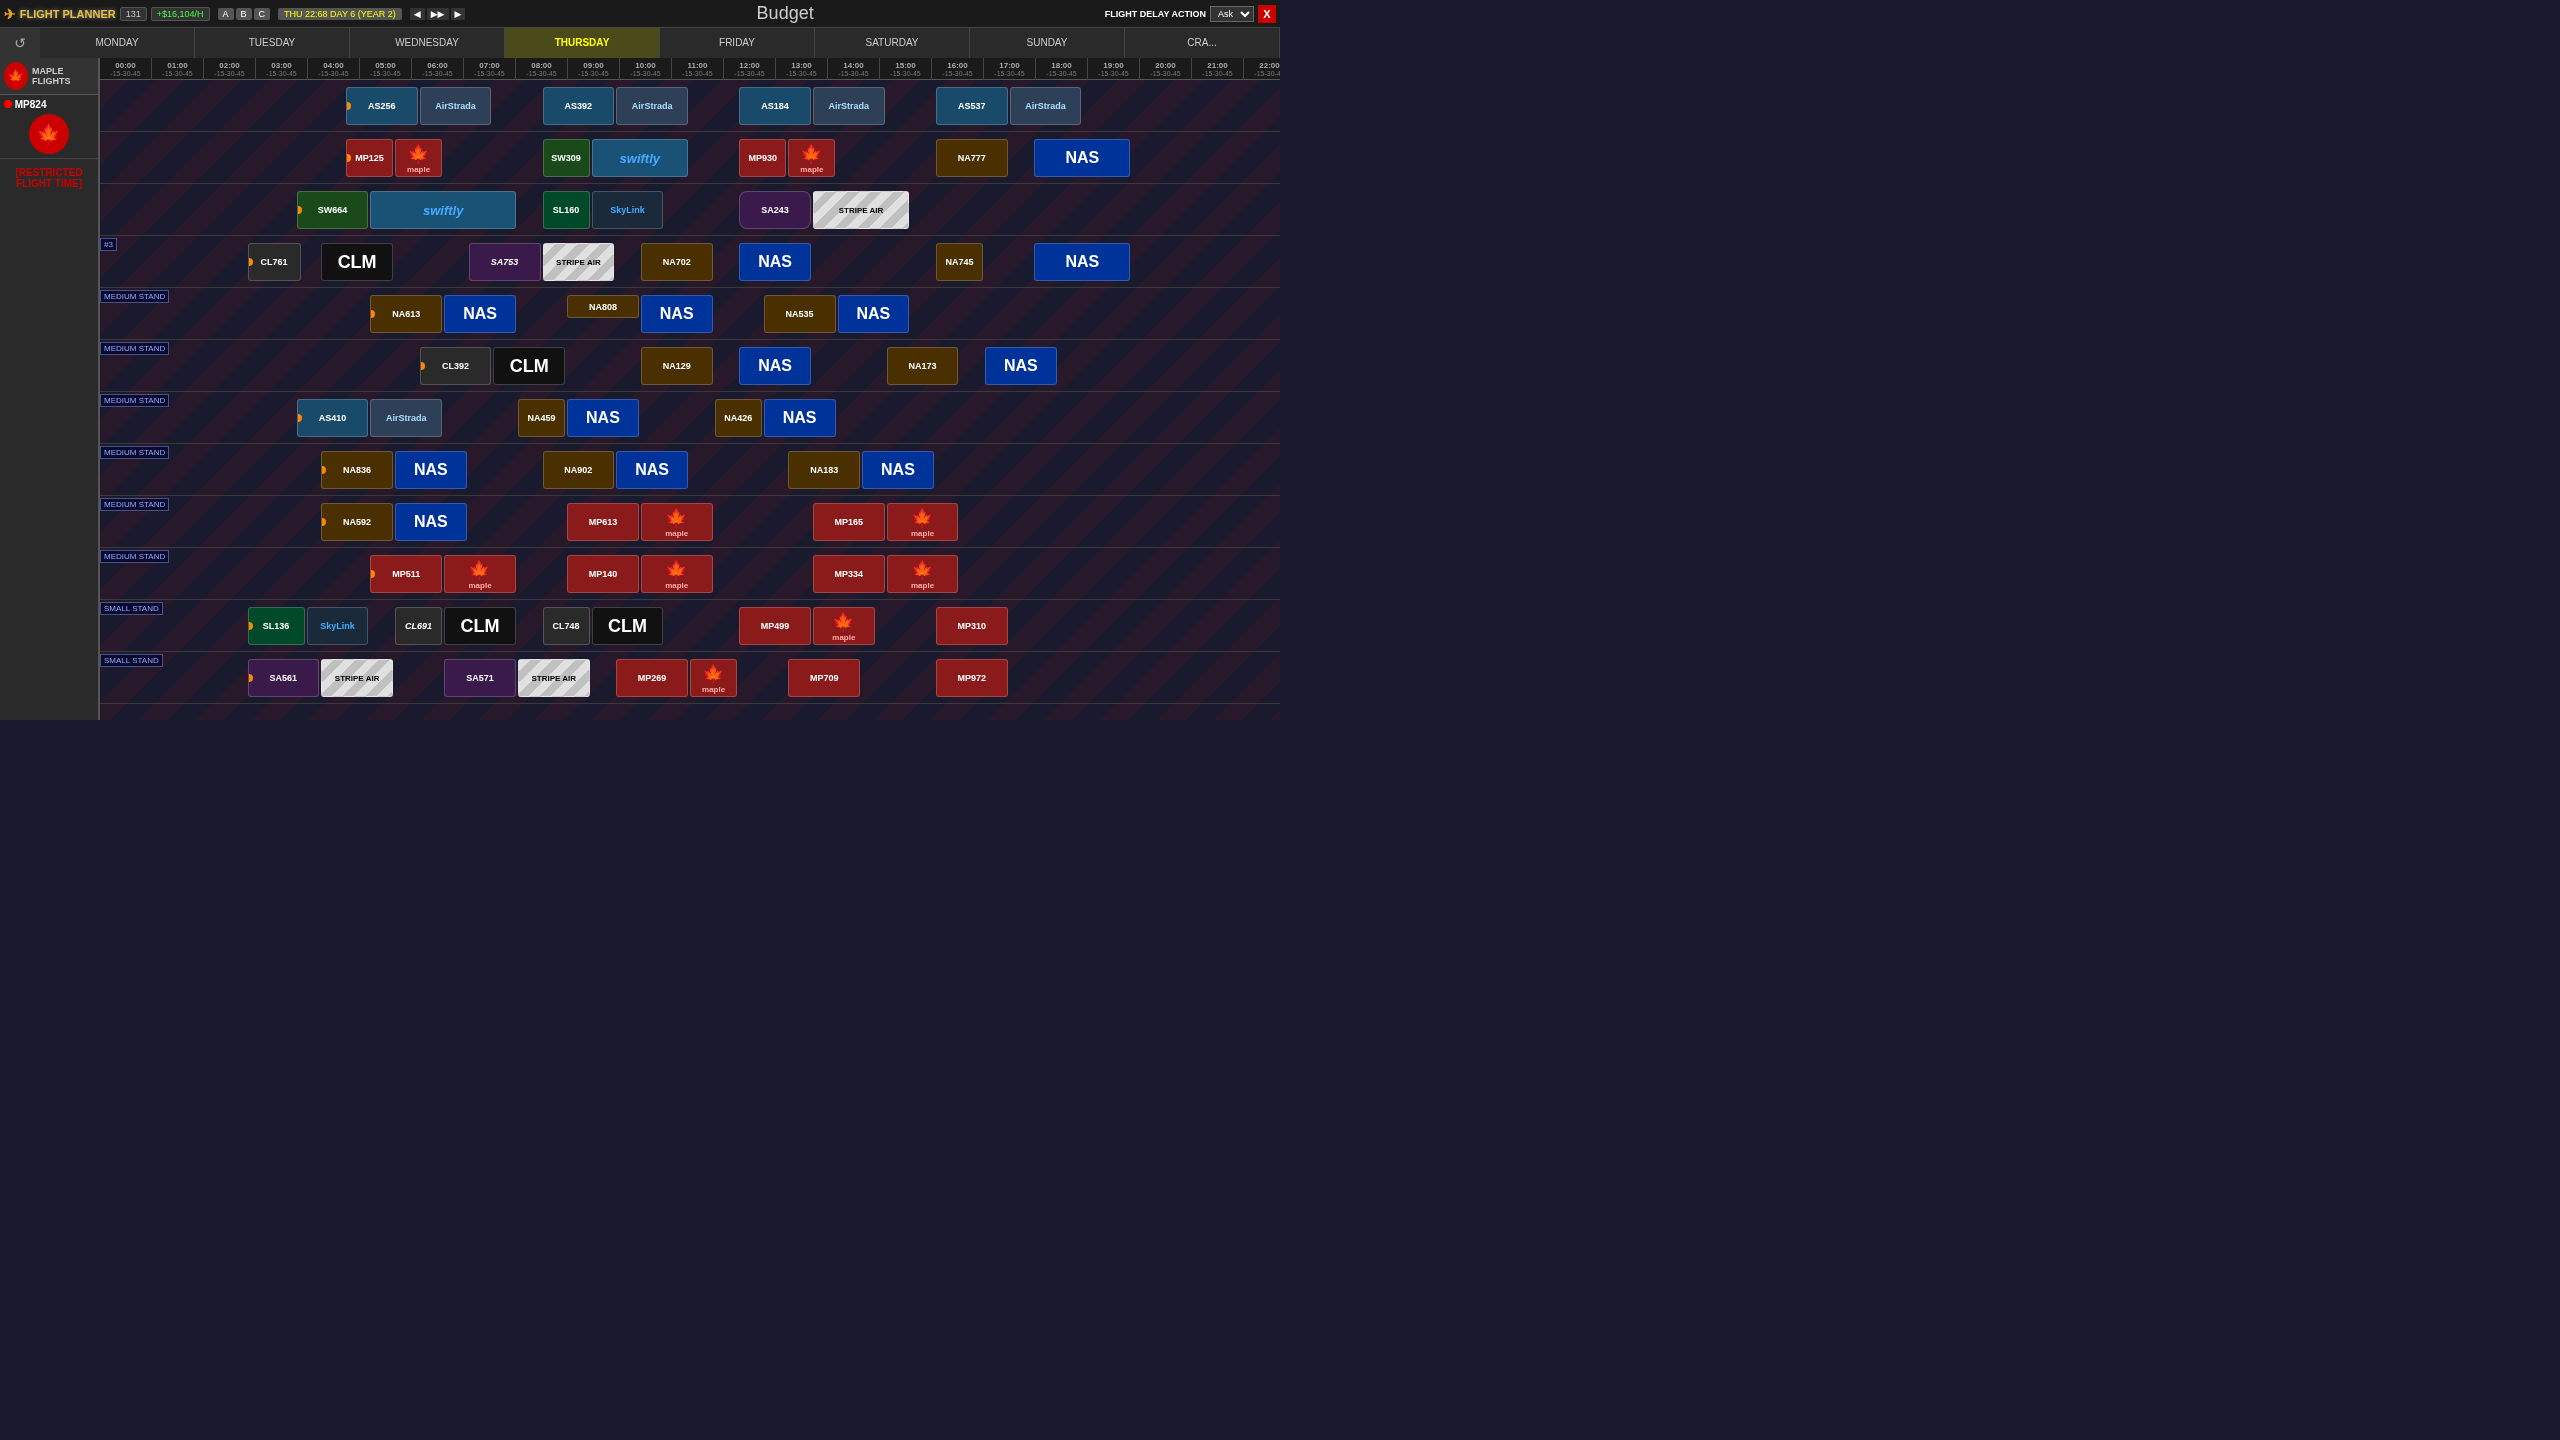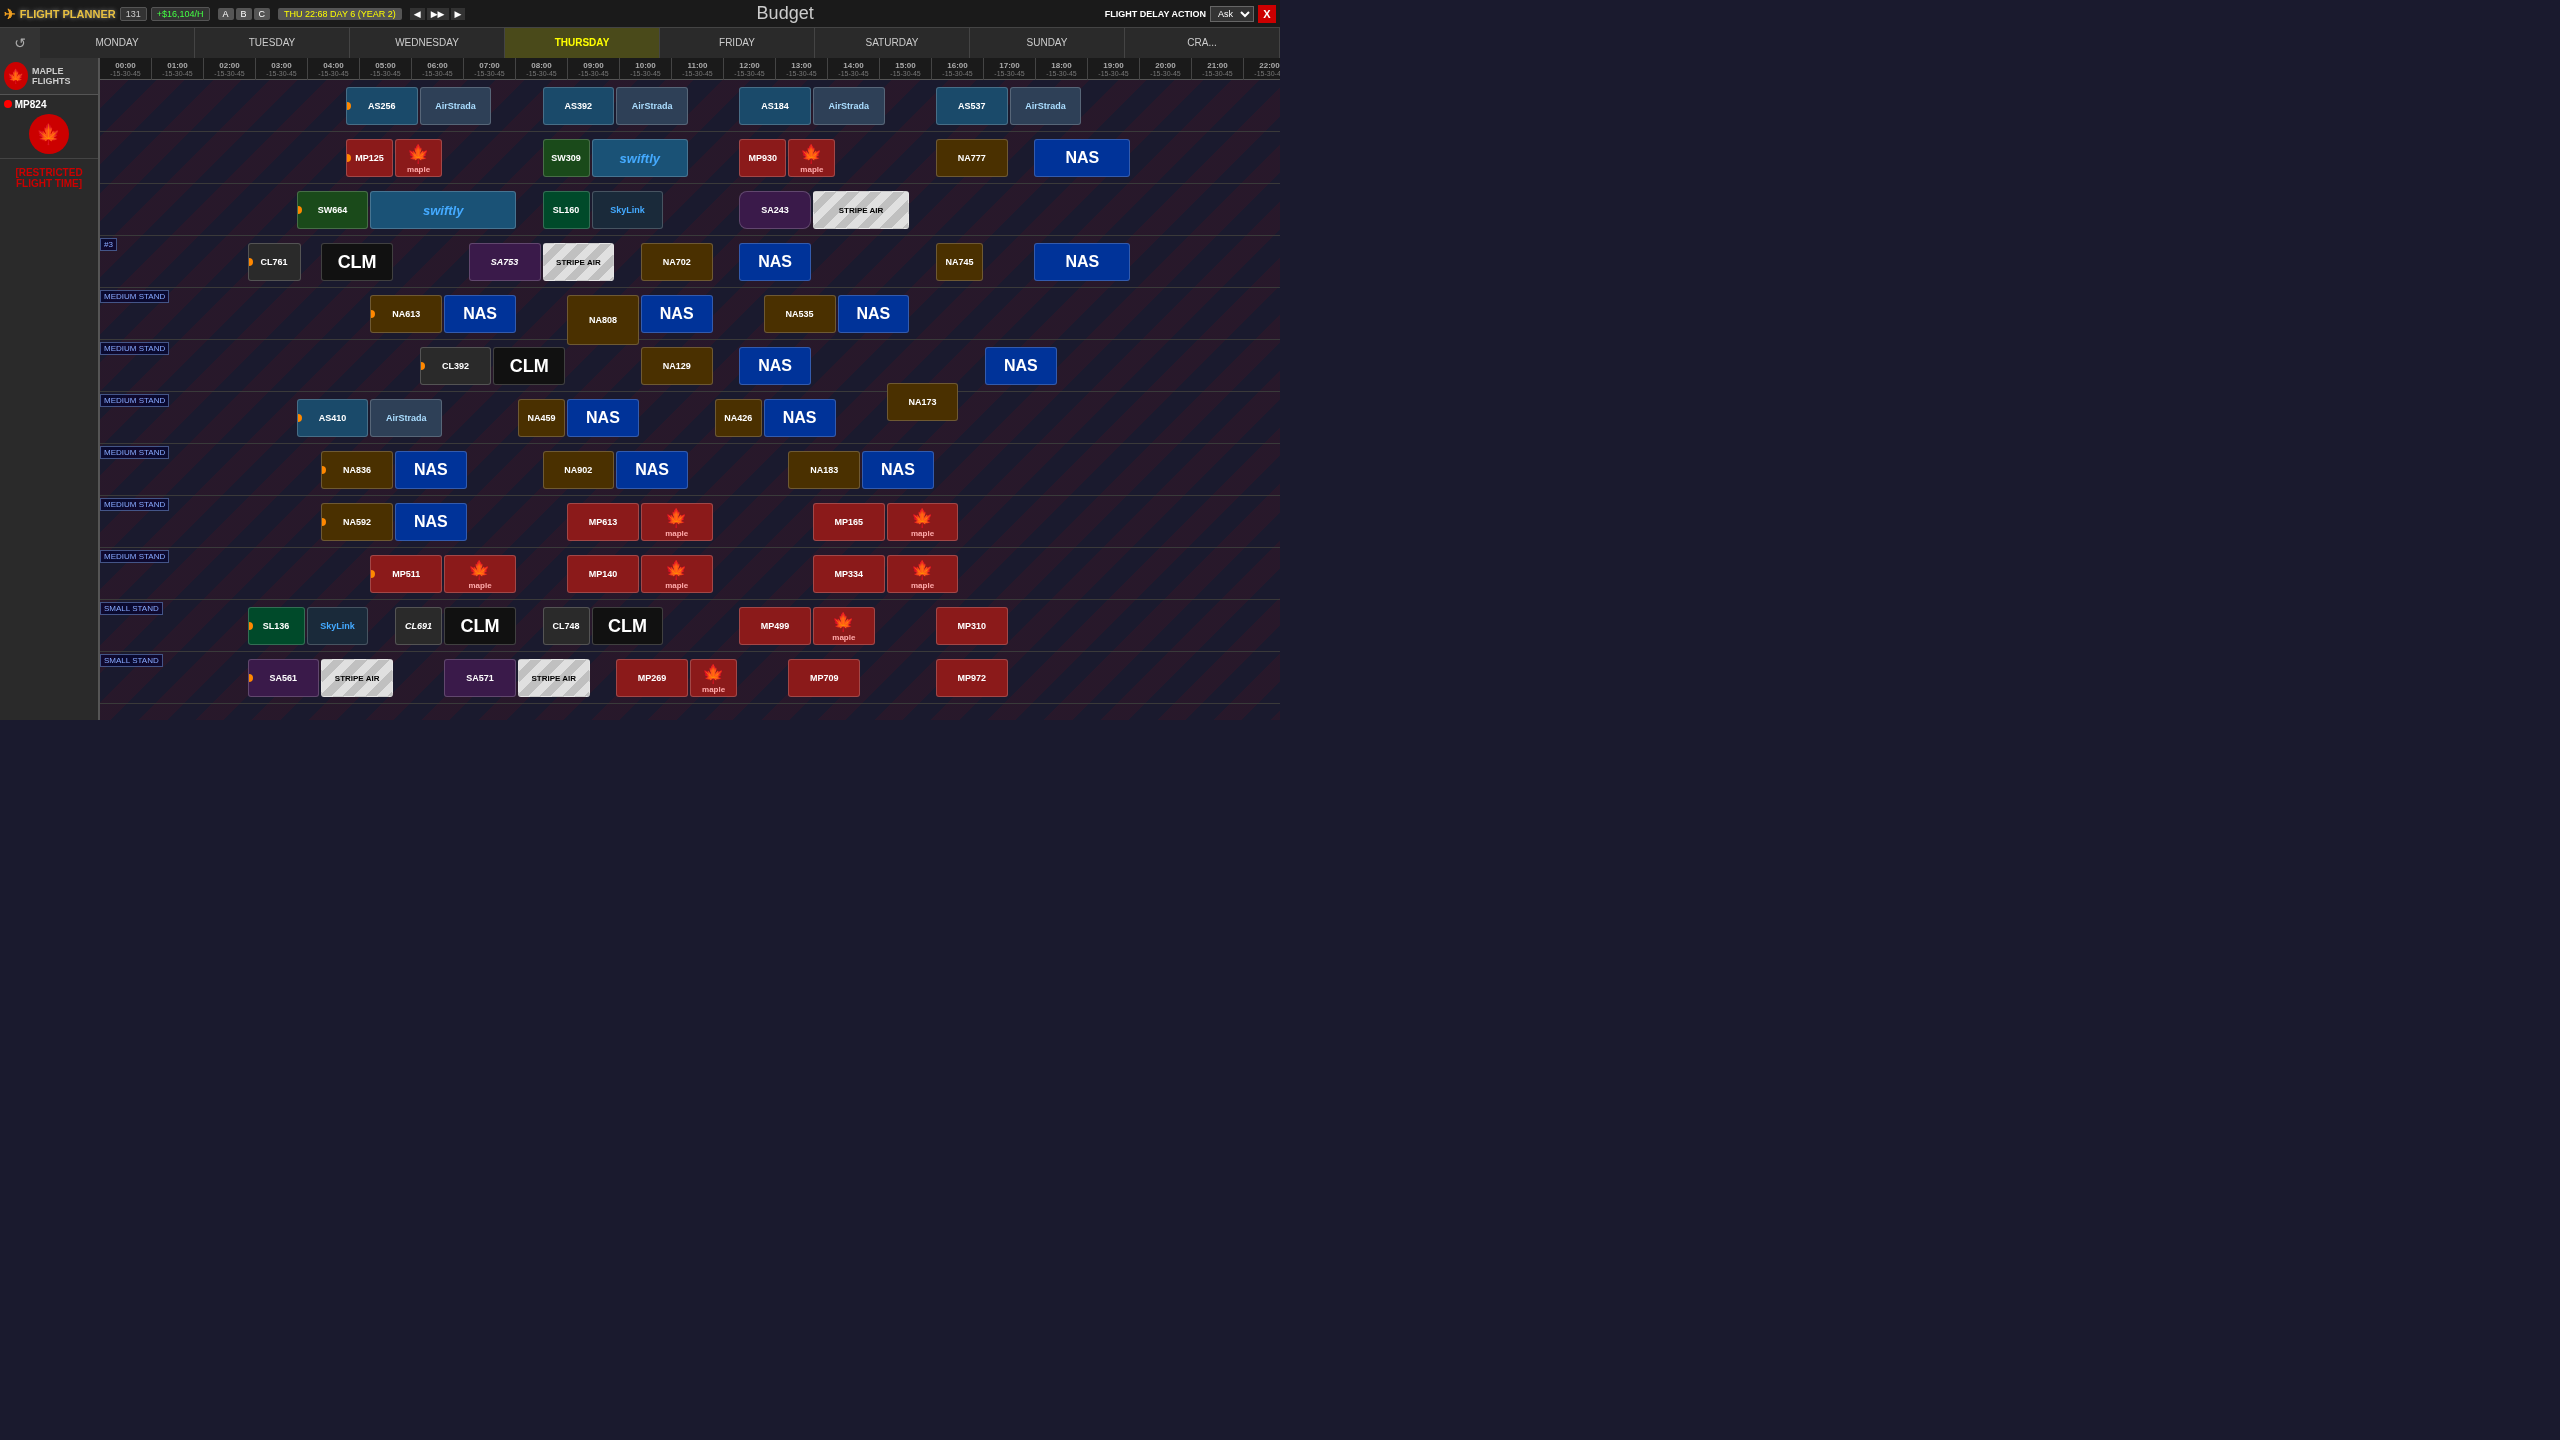--- a/index.html
+++ b/index.html
@@ -549,21 +549,21 @@
         </div>
         <div class="stand-row" style="height: 52px;">
           <div class="stand-label">MEDIUM STAND</div>
           <div class="flight-block" style="left: 270.417px; width: 71.75px; background: rgb(74, 48, 0); color: rgb(255, 255, 255); position: absolute; height: 38px; top: 7px; border-radius: 3px; display: flex; align-items: center; justify-content: center; flex-direction: column; overflow: hidden; border: 1px solid rgba(255, 255, 255, 0.2); cursor: pointer;">
             <span style="font-size:9px; font-weight:bold;">NA613</span>
             <div style="position: absolute; left: -4px; top: 50%; transform: translateY(-50%); width: 8px; height: 8px; background: rgb(255, 136, 0); border-radius: 50%;"></div>
           </div>
           <div class="flight-block" style="left: 344.167px; width: 71.75px; background: rgb(0, 51, 153); color: rgb(255, 255, 255); position: absolute; height: 38px; top: 7px; border-radius: 3px; display: flex; align-items: center; justify-content: center; flex-direction: column; overflow: hidden; border: 1px solid rgba(255, 255, 255, 0.2); cursor: pointer;">
             <span class="nas-big">NAS</span>
           </div>
-          <div class="flight-block" style="left: 467.083px; width: 71.75px; background: rgb(74, 48, 0); color: rgb(255, 255, 255); position: absolute; height: 50px; top: 7px; border-radius: 3px; display: flex; align-items: center; justify-content: center; flex-direction: column; overflow: hidden; border: 1px solid rgba(255, 255, 255, 0.2); cursor: pointer;">
+          <div class="flight-block" style="left: 467.083px; width: 71.75px; background: rgb(74, 48, 0); color: rgb(255, 255, 255); position: absolute; height: 23px; top: 7px; border-radius: 3px; display: flex; align-items: center; justify-content: center; flex-direction: column; overflow: hidden; border: 1px solid rgba(255, 255, 255, 0.2); cursor: pointer;">
             <span style="font-size:9px; font-weight:bold;">NA808</span>
           </div>
           <div class="flight-block" style="left: 540.833px; width: 71.75px; background: rgb(0, 51, 153); color: rgb(255, 255, 255); position: absolute; height: 38px; top: 7px; border-radius: 3px; display: flex; align-items: center; justify-content: center; flex-direction: column; overflow: hidden; border: 1px solid rgba(255, 255, 255, 0.2); cursor: pointer;">
             <span class="nas-big">NAS</span>
           </div>
           <div class="flight-block" style="left: 663.75px; width: 71.75px; background: rgb(74, 48, 0); color: rgb(255, 255, 255); position: absolute; height: 38px; top: 7px; border-radius: 3px; display: flex; align-items: center; justify-content: center; flex-direction: column; overflow: hidden; border: 1px solid rgba(255, 255, 255, 0.2); cursor: pointer;">
             <span style="font-size:9px; font-weight:bold;">NA535</span>
           </div>
           <div class="flight-block" style="left: 737.5px; width: 71.75px; background: rgb(0, 51, 153); color: rgb(255, 255, 255); position: absolute; height: 38px; top: 7px; border-radius: 3px; display: flex; align-items: center; justify-content: center; flex-direction: column; overflow: hidden; border: 1px solid rgba(255, 255, 255, 0.2); cursor: pointer;">
             <span class="nas-big">NAS</span>
@@ -577,21 +577,21 @@
           </div>
           <div class="flight-block" style="left: 393.333px; width: 71.75px; background: rgb(17, 17, 17); color: rgb(255, 255, 255); position: absolute; height: 38px; top: 7px; border-radius: 3px; display: flex; align-items: center; justify-content: center; flex-direction: column; overflow: hidden; border: 1px solid rgba(255, 255, 255, 0.2); cursor: pointer;">
             <span class="clm-big">CLM</span>
           </div>
           <div class="flight-block" style="left: 540.833px; width: 71.75px; background: rgb(74, 48, 0); color: rgb(255, 255, 255); position: absolute; height: 38px; top: 7px; border-radius: 3px; display: flex; align-items: center; justify-content: center; flex-direction: column; overflow: hidden; border: 1px solid rgba(255, 255, 255, 0.2); cursor: pointer;">
             <span style="font-size:9px; font-weight:bold;">NA129</span>
           </div>
           <div class="flight-block" style="left: 639.167px; width: 71.75px; background: rgb(0, 51, 153); color: rgb(255, 255, 255); position: absolute; height: 38px; top: 7px; border-radius: 3px; display: flex; align-items: center; justify-content: center; flex-direction: column; overflow: hidden; border: 1px solid rgba(255, 255, 255, 0.2); cursor: pointer;">
             <span class="nas-big">NAS</span>
           </div>
-          <div class="flight-block" style="left: 786.667px; width: 71.75px; background: rgb(74, 48, 0); color: rgb(255, 255, 255); position: absolute; height: 38px; top: 7px; border-radius: 3px; display: flex; align-items: center; justify-content: center; flex-direction: column; overflow: hidden; border: 1px solid rgba(255, 255, 255, 0.2); cursor: pointer; margin-top: 36px;">
+          <div class="flight-block" style="left: 786.667px; width: 71.75px; background: rgb(74, 48, 0); color: rgb(255, 255, 255); position: absolute; height: 38px; top: 7px; border-radius: 3px; display: flex; align-items: center; justify-content: center; flex-direction: column; overflow: hidden; border: 1px solid rgba(255, 255, 255, 0.2); cursor: pointer;">
             <span style="font-size:9px; font-weight:bold;">NA173</span>
           </div>
           <div class="flight-block" style="left: 885px; width: 71.75px; background: rgb(0, 51, 153); color: rgb(255, 255, 255); position: absolute; height: 38px; top: 7px; border-radius: 3px; display: flex; align-items: center; justify-content: center; flex-direction: column; overflow: hidden; border: 1px solid rgba(255, 255, 255, 0.2); cursor: pointer;">
             <span class="nas-big">NAS</span>
           </div>
         </div>
         <div class="stand-row" style="height: 52px;">
           <div class="stand-label">MEDIUM STAND</div>
           <div class="flight-block" style="left: 196.667px; width: 71.75px; background: rgb(26, 74, 106); color: rgb(255, 255, 255); position: absolute; height: 38px; top: 7px; border-radius: 3px; display: flex; align-items: center; justify-content: center; flex-direction: column; overflow: hidden; border: 1px solid rgba(255, 255, 255, 0.2); cursor: pointer;">
             <span style="font-size:9px; font-weight:bold;">AS410</span>

